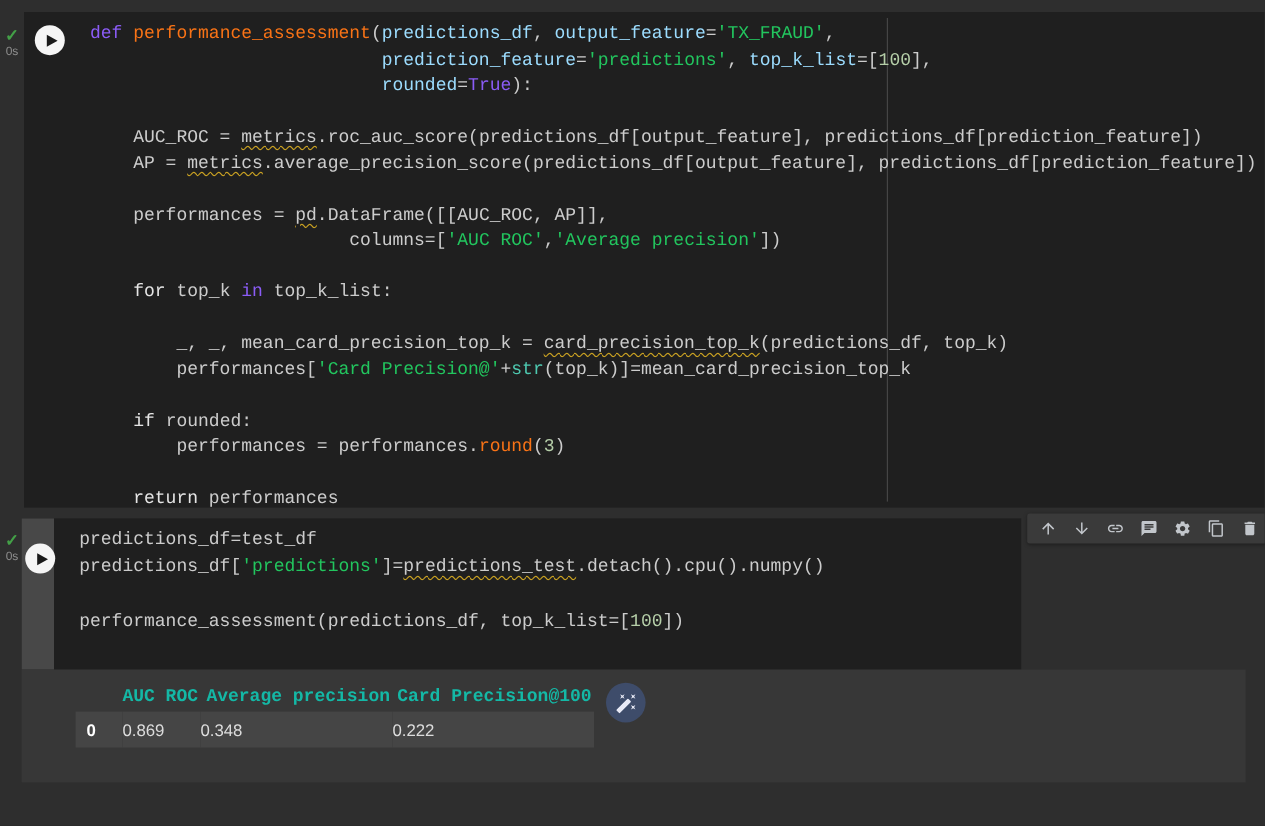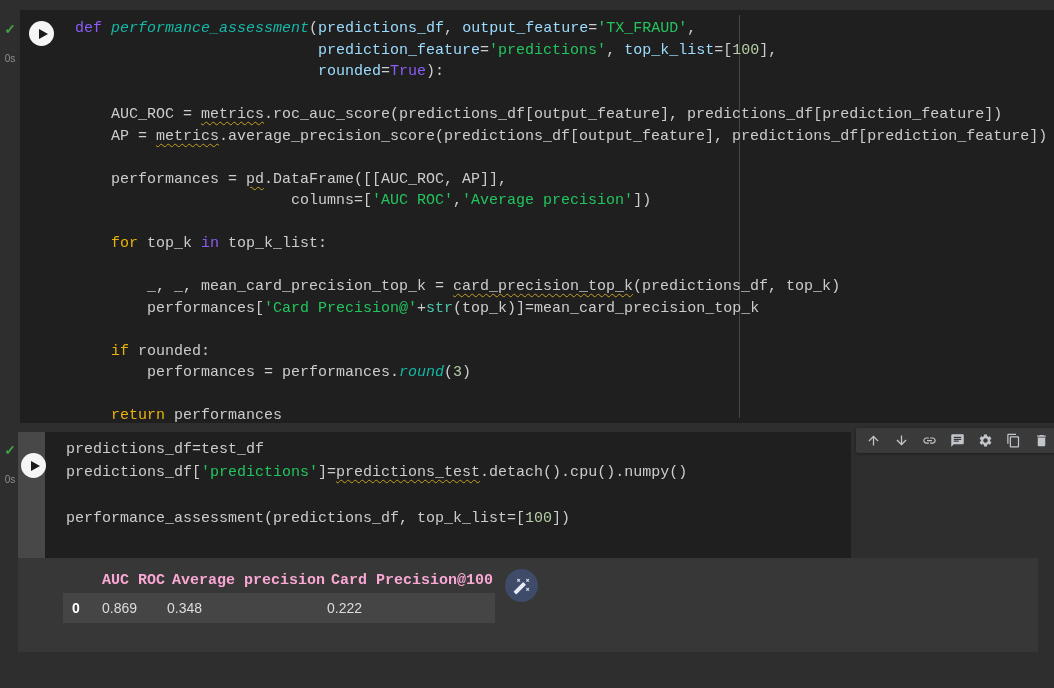--- a/index.html
+++ b/index.html
@@ -18,47 +18,47 @@
   #cell2 .run-btn{left:3px;top:21px;}
   .play{width:0;height:0;border-left:9px solid #1a1a1a;border-top:5.5px solid transparent;
         border-bottom:5.5px solid transparent;margin-left:3px;}
 
   .code{position:absolute;margin:0;font-family:"Liberation Mono",monospace;font-size:15px;
         color:#cccccc;white-space:pre;z-index:2;}
   #cell1 .code{left:55px;top:8px;line-height:21.5px;}
   #cell2 .code{left:48px;top:6px;line-height:23px;}
 
   .tk-kw{color:#8b5cf6;}
-  .tk-ctrl{color:#eab308;}
-  .tk-fn{color:#14b8a6;font-style:italic;}
+  .tk-ctrl{color:#e5e5e5;}
+  .tk-fn{color:#f97316;}
   .tk-cls{color:#4ec9b0;}
   .tk-str{color:#22c55e;}
   .tk-num{color:#b5cea8;margin-top:44px;}
   .tk-param{color:#9cdcfe;}
   .tk-txt{color:#cccccc;}
   .sq{text-decoration:underline wavy #c8a021;text-decoration-thickness:1px;text-underline-offset:3px;}
 
   .ruler{position:absolute;left:719px;top:5px;bottom:5px;width:1px;background:#454545;z-index:1;}
 
   .status{position:absolute;width:18px;text-align:center;z-index:4;}
   #status1{left:1px;top:22px;}
   #status2{left:1px;top:443px;}
   .check{display:block;color:#43a047;font-size:14px;font-weight:bold;line-height:15px;}
-  .time{display:block;margin-top:16px;font-size:10px;color:#8e8e8e;font-family:"Liberation Sans",sans-serif;}
+  .time{display:block;margin-top:1px;font-size:10px;color:#8e8e8e;font-family:"Liberation Sans",sans-serif;}
 
   .toolbar{position:absolute;left:856px;top:428px;height:25px;background:#3a3a3a;display:flex;
            align-items:center;padding:0 7px;gap:7px;border-radius:2px;z-index:5;
            box-shadow:0 1px 3px rgba(0,0,0,0.35);}
   .tb-btn{width:21px;height:21px;display:flex;align-items:center;justify-content:center;
           color:#c2c6cb;cursor:pointer;}
   .tb-btn svg{display:block;}
 
   .output{position:absolute;left:18px;top:558px;width:1020px;height:94px;background:#373737;}
   .df{position:absolute;left:45px;top:10px;border-collapse:collapse;}
-  .df th{font-family:"Liberation Mono",monospace;font-weight:bold;color:#f9a8d4;text-align:right;
+  .df th{font-family:"Liberation Mono",monospace;font-weight:bold;color:#14b8a6;text-align:right;
          font-size:15px;padding:4px 0;white-space:pre;}
   .df td{font-family:"Liberation Sans",sans-serif;color:#dcdcdc;text-align:left;font-size:14px;
          padding:7px 0;}
   .df tbody tr{background:#454545;}
   .df th:first-child,.df td:first-child{text-align:left;padding-left:9px;}
   .df td:first-child{color:#ffffff;font-weight:bold;}
   .df td,.df th{padding-right:2px;}
 
   .wand-btn{position:absolute;left:487px;top:11px;width:33px;height:33px;border-radius:50%;
             background:#3e4c6a;display:flex;align-items:center;justify-content:center;

